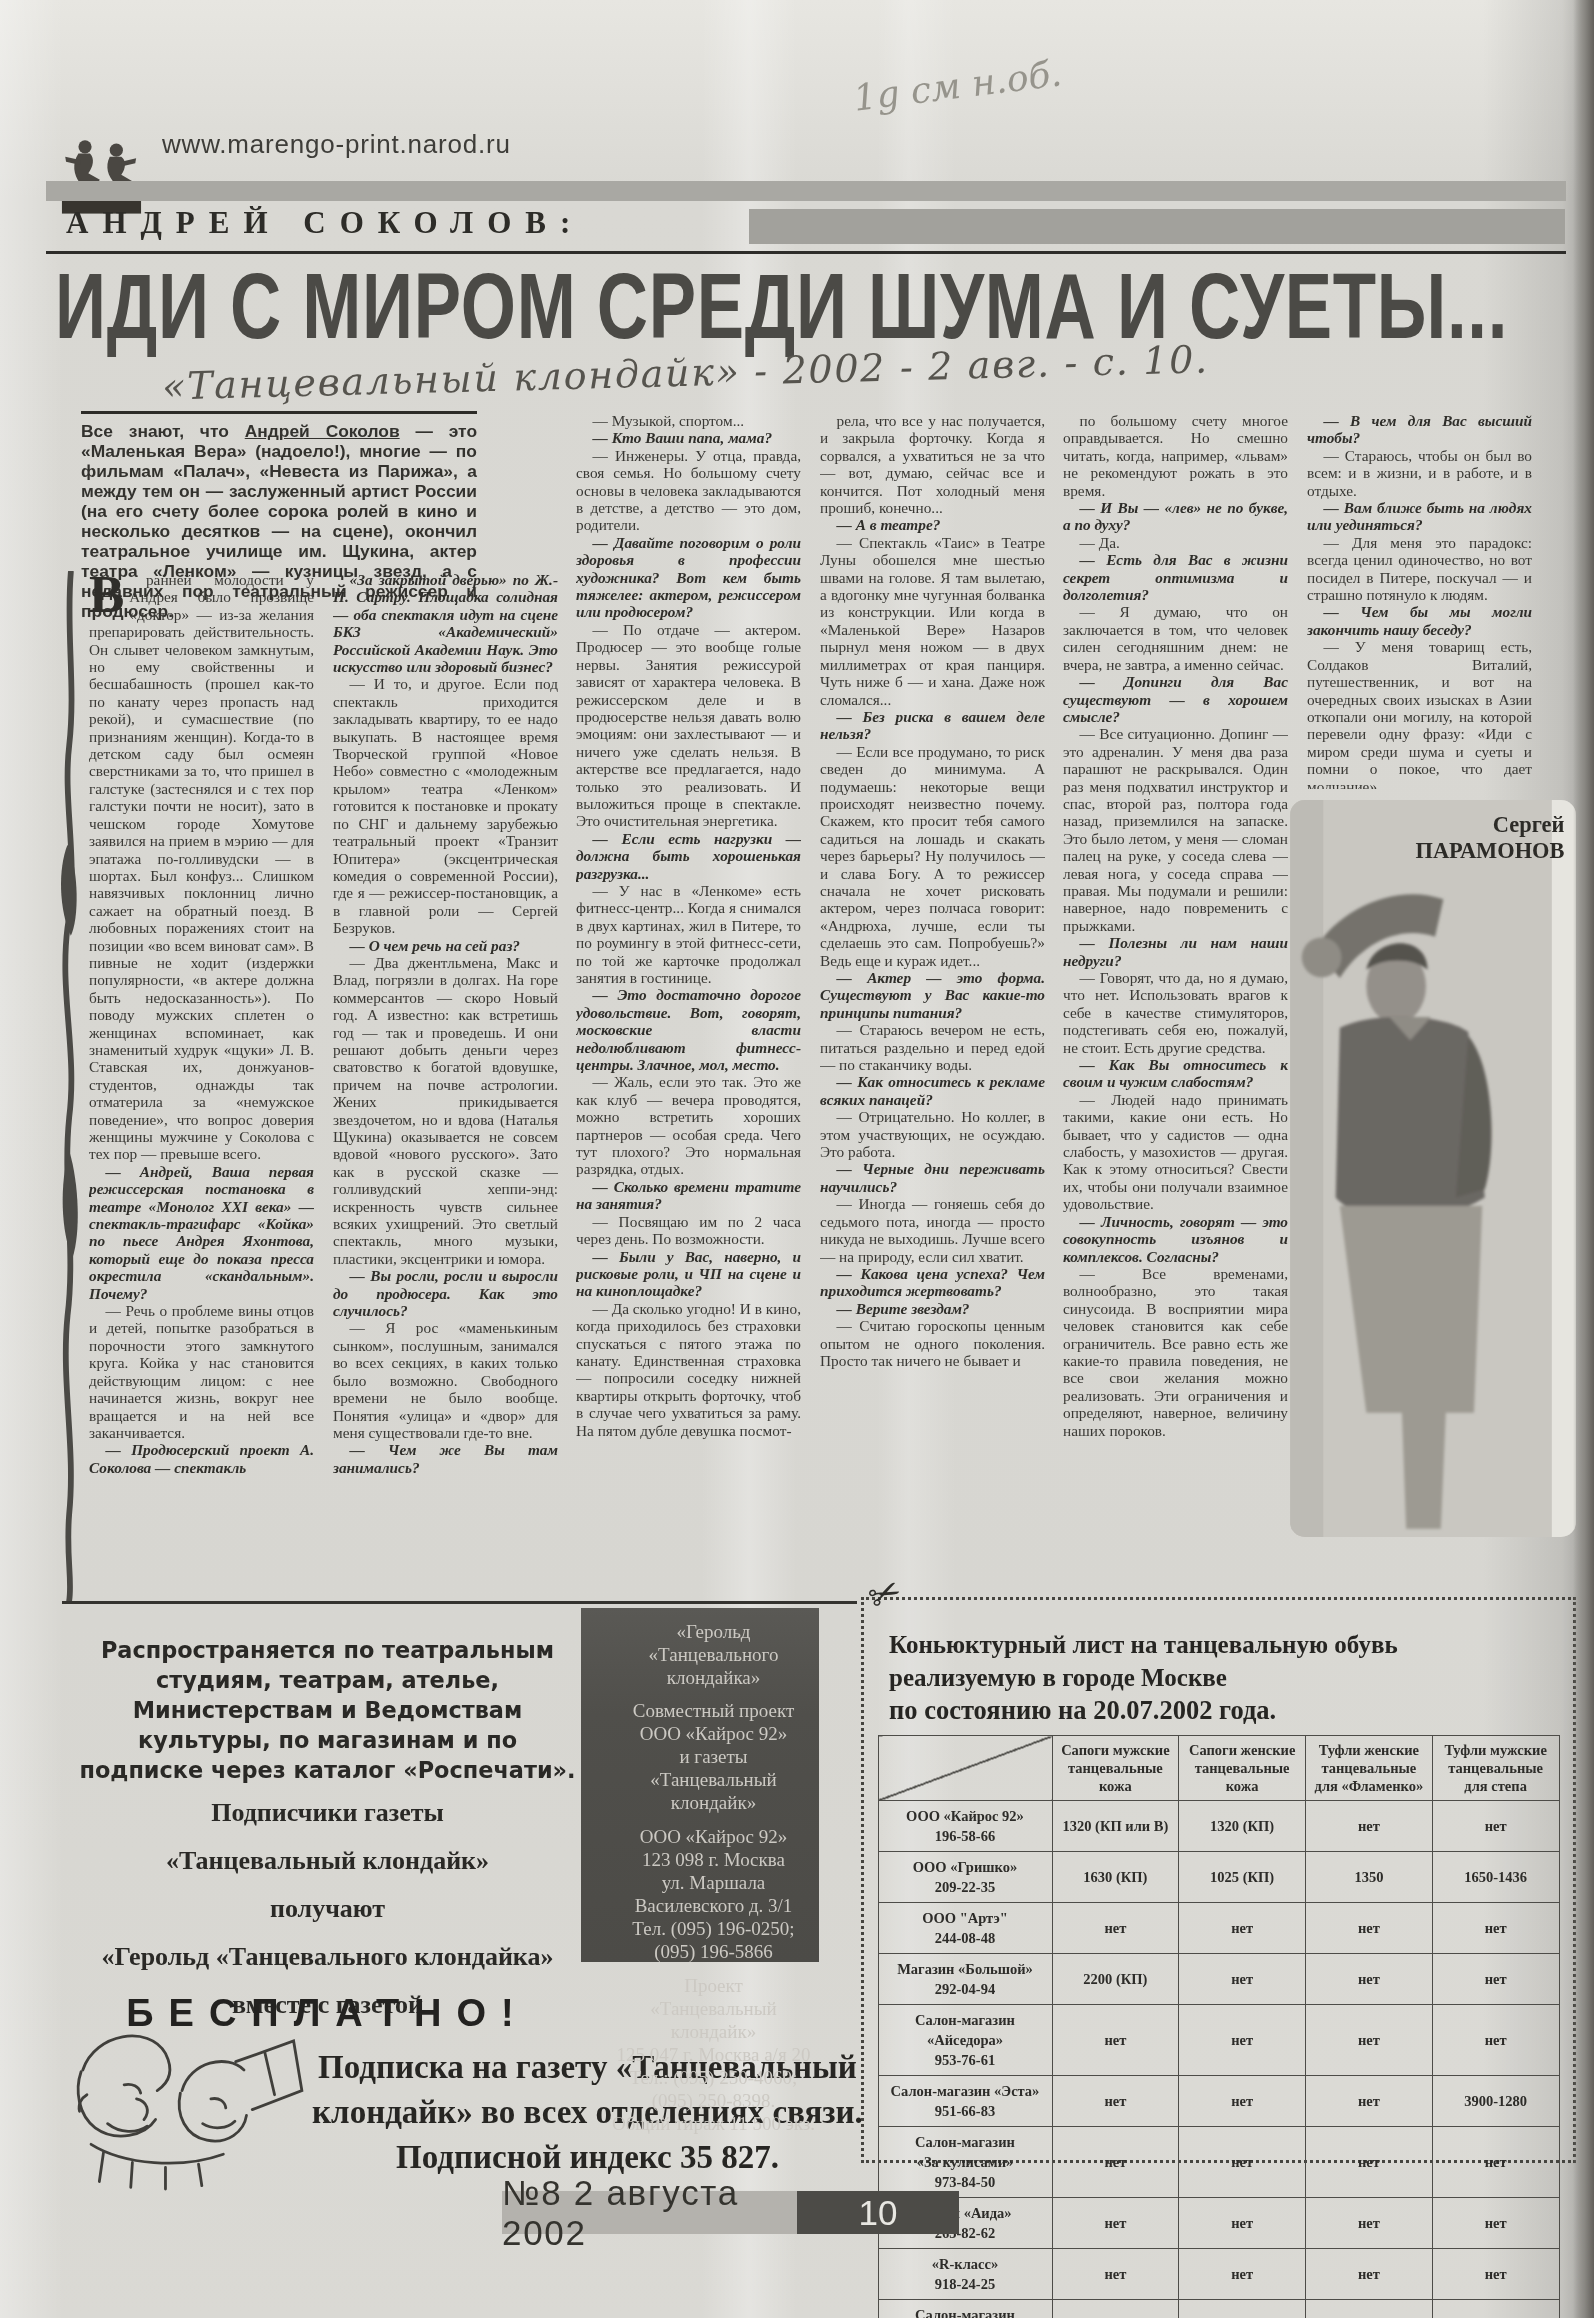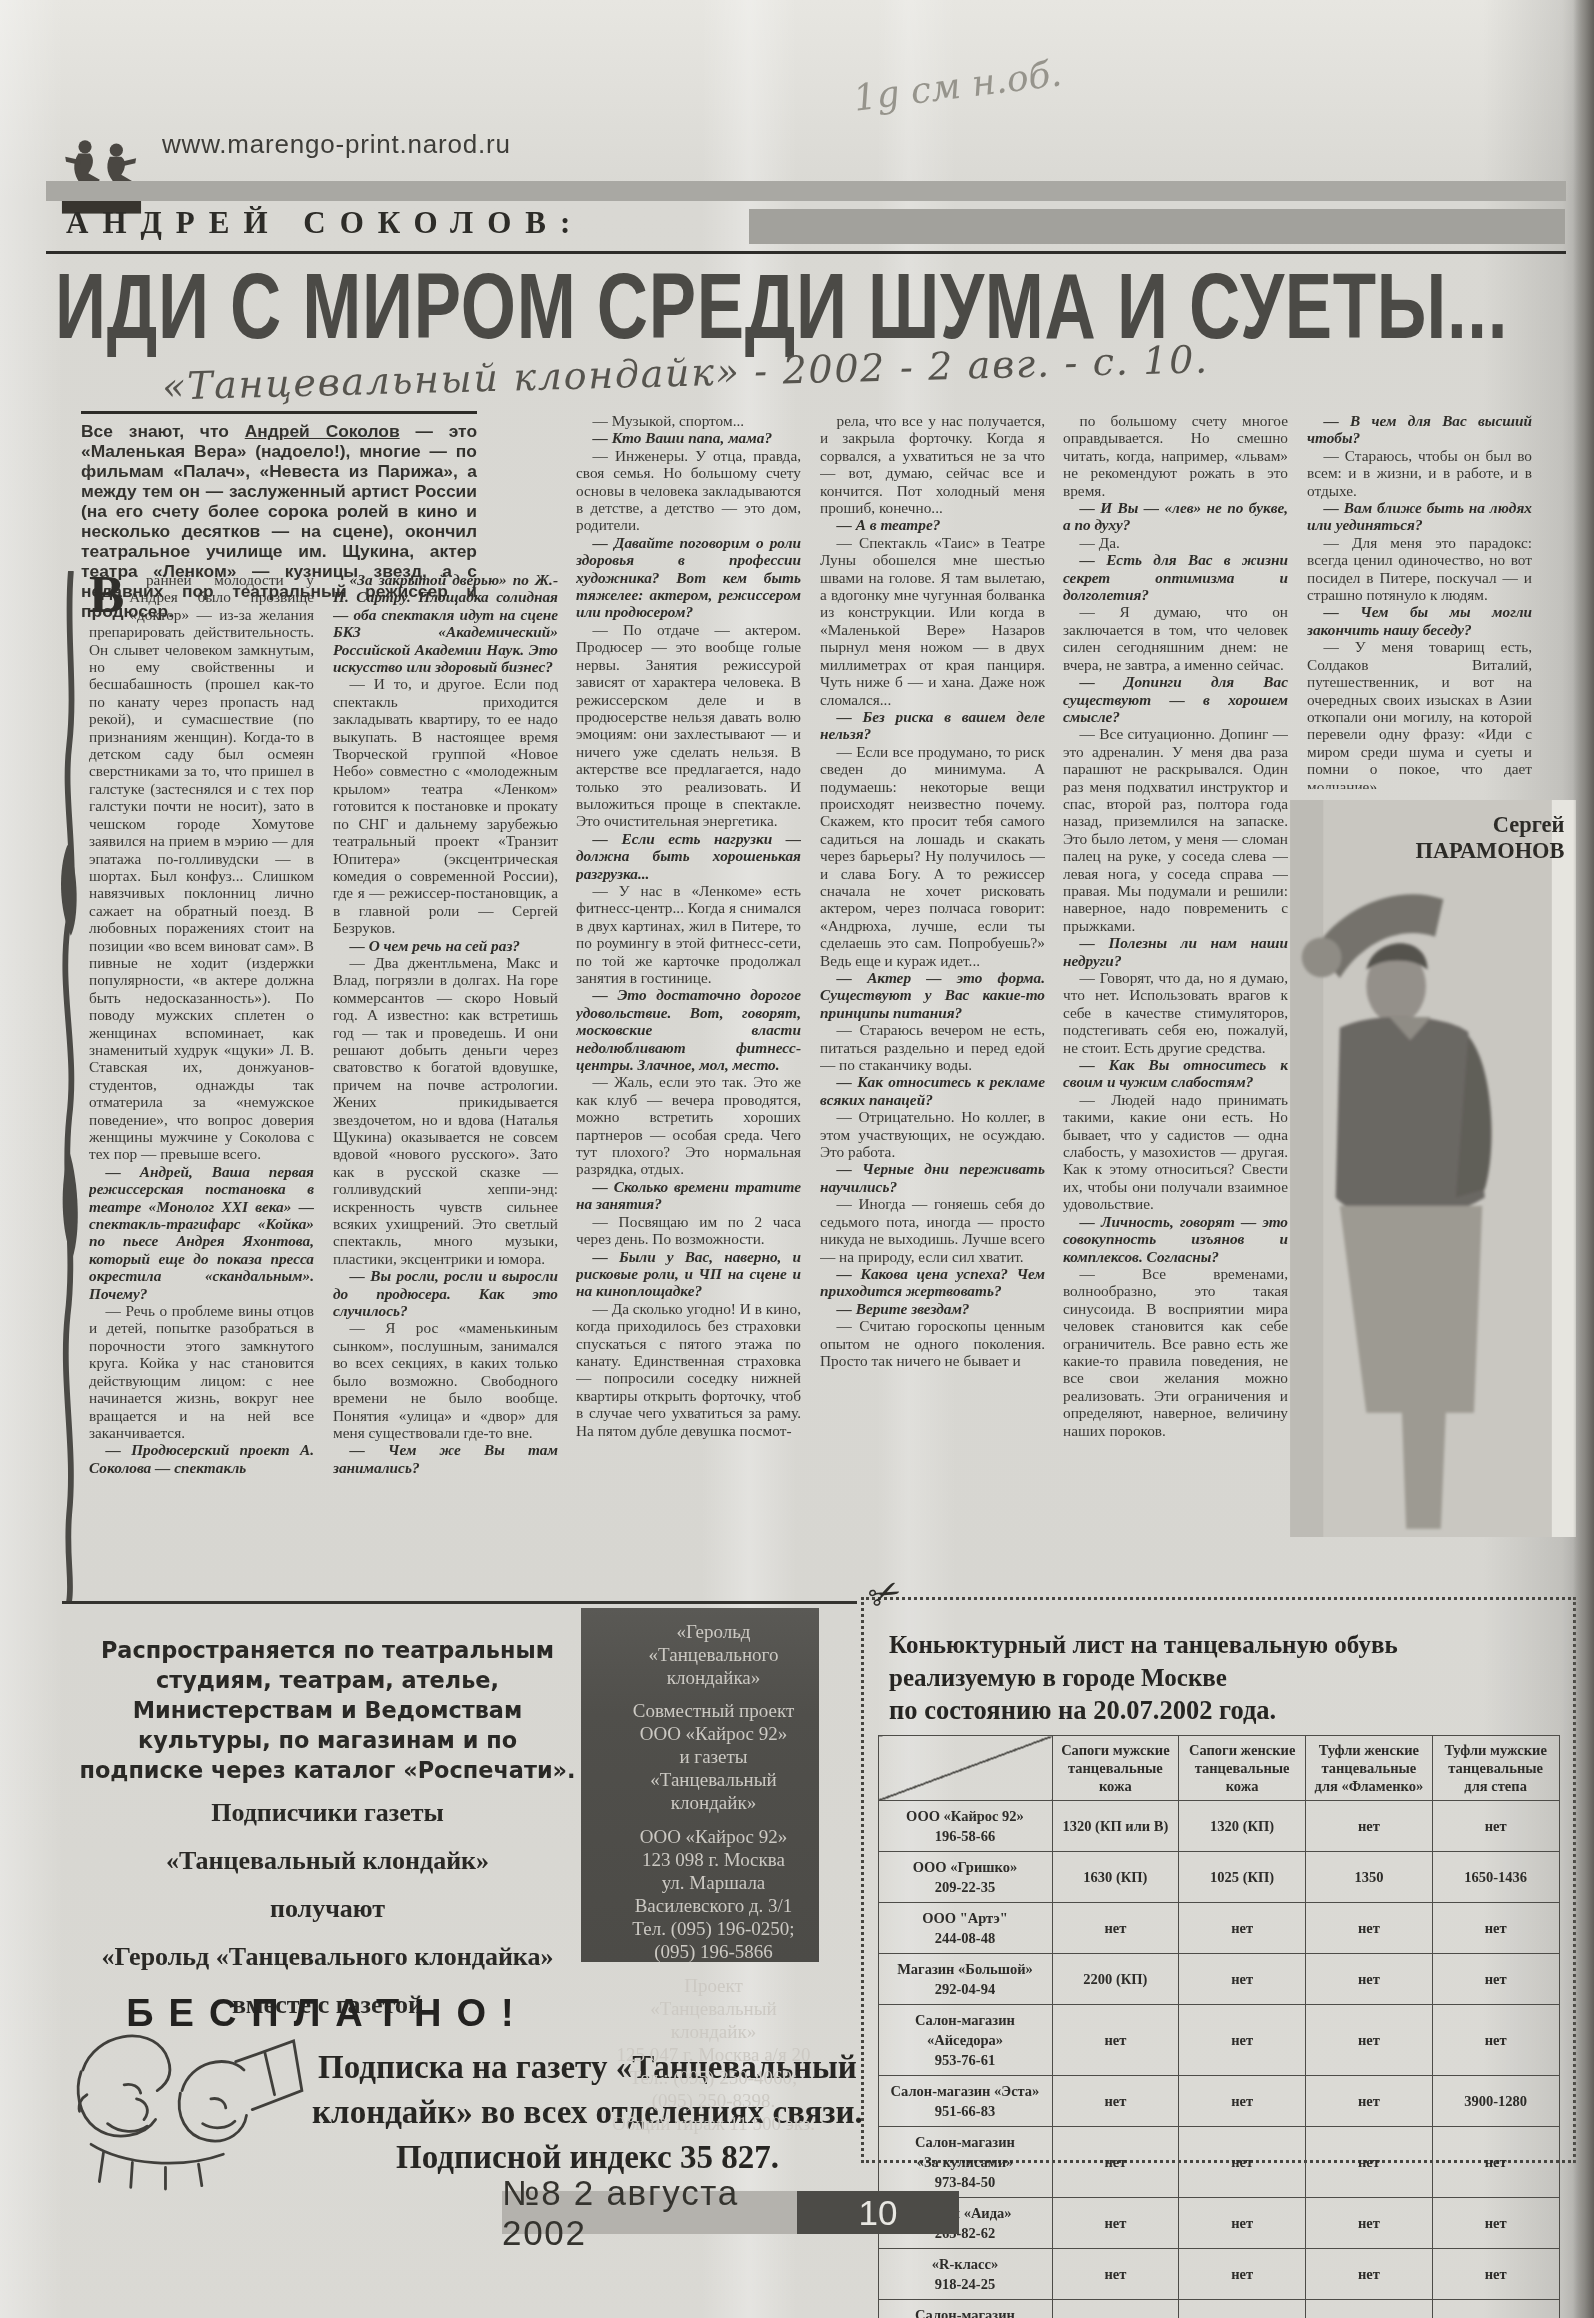--- a/index.html
+++ b/index.html
@@ -42,21 +42,21 @@
   .col{position:absolute;width:225px;overflow:hidden;font-size:15.3px;line-height:17.4px;
     text-align:justify;color:#393834;}
   .col p{margin:0;text-indent:16.6px;}
   .col p.q{font-weight:bold;font-style:italic;color:#2f2e2a;}
   .dropcap{float:left;font-size:53px;line-height:43px;font-weight:bold;padding:1.7px 5px 0 0;
     text-indent:0;color:#2f2e2a;}
   .flourish{position:absolute;left:51px;top:571px;}
   .divider{position:absolute;left:62px;top:1601px;width:795px;height:2.5px;background:#34332f;}
   
   .photo{position:absolute;left:1290px;top:800px;width:286px;height:737px;overflow:hidden;
-    background:#c9c7c1;}
+    background:#c9c7c1;border-radius:15px;}
   .photo-credit{position:absolute;right:11.6px;top:11.6px;text-align:right;font-weight:bold;
     font-size:22.4px;line-height:26px;color:#2c2b27;}
   
   .distribution{position:absolute;left:79px;top:1635px;width:497px;text-align:center;
     font-family:"DejaVu Sans",sans-serif;font-weight:bold;font-size:22.4px;line-height:30px;color:#2a2926;}
   .subscribers{position:absolute;left:79px;top:1789px;width:497px;text-align:center;
     font-weight:bold;font-size:26px;line-height:48px;color:#2a2926;}
   .free{position:absolute;left:79px;top:1992px;width:497px;text-align:center;
     font-family:"Liberation Sans",sans-serif;font-weight:bold;font-size:38px;letter-spacing:15px;color:#232220;}
   .caricature{position:absolute;left:58px;top:2012px;}

